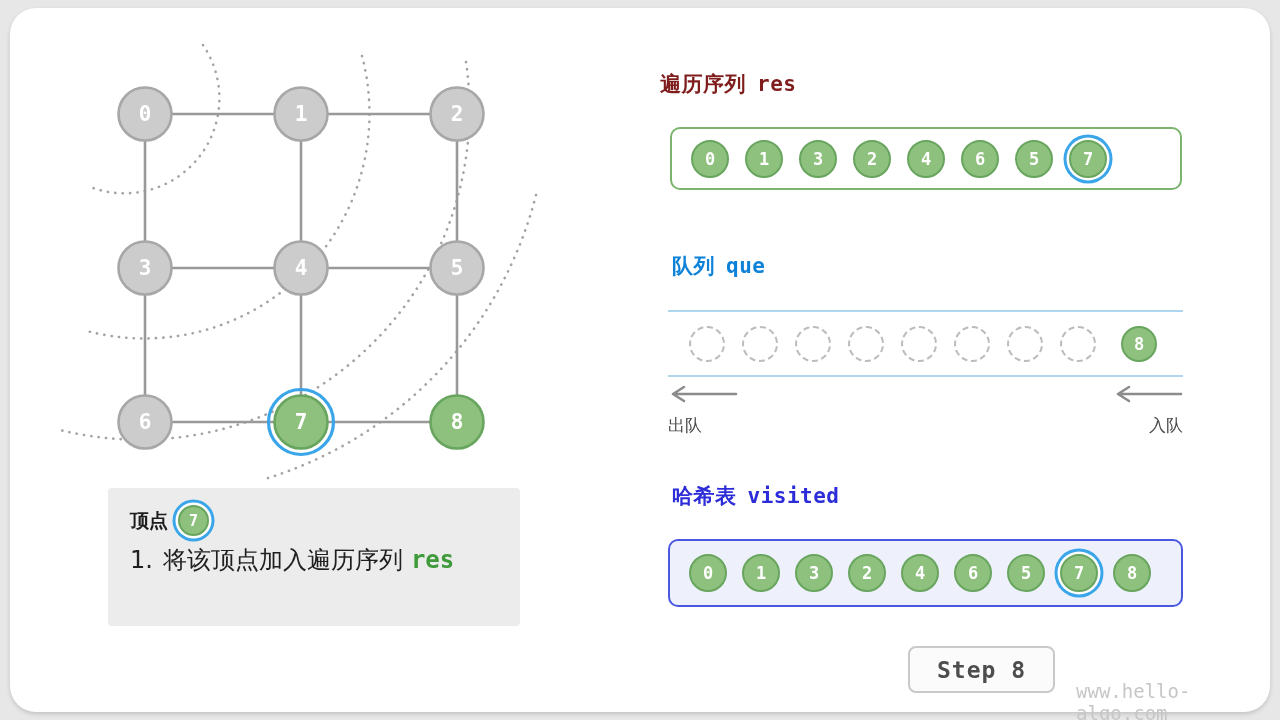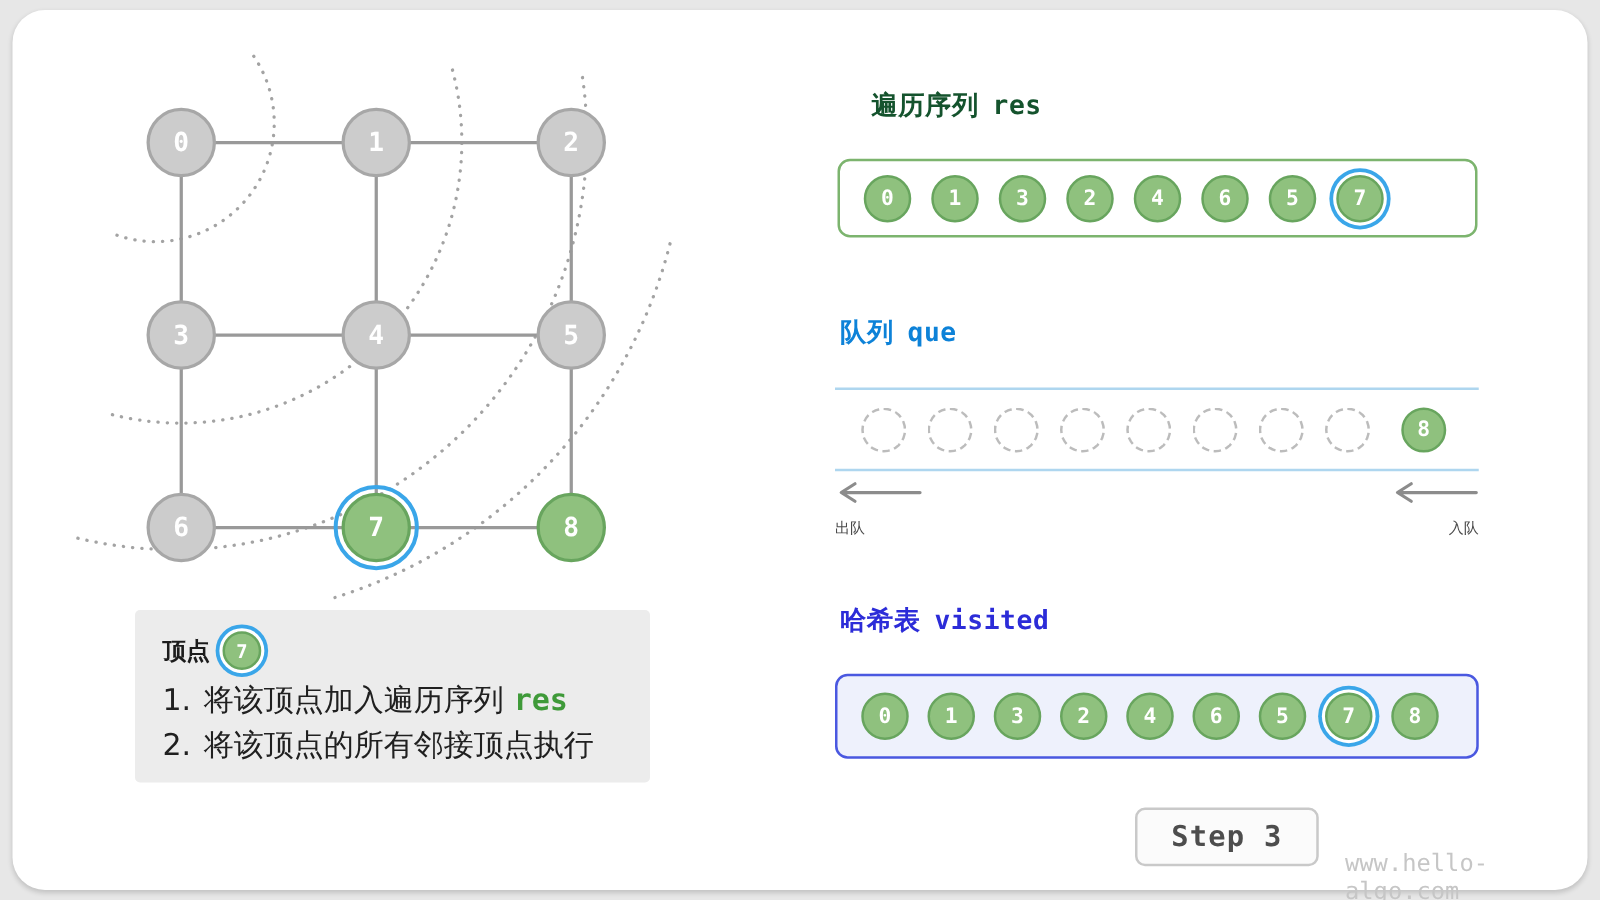--- a/index.html
+++ b/index.html
@@ -38,21 +38,21 @@
   .circle.empty { background: #ffffff; border: 2px dashed #bcbcbc; }
   .circle.push-right { margin-left: auto; margin-right: 26px; }
 
   .row-box { position: absolute; display: flex; align-items: center; }
   #res-box { left: 670px; top: 127px; width: 512px; height: 63px; border: 2px solid #7cb46e; border-radius: 10px; background: #fff; padding-left: 19px; gap: 16px; }
   #queue-strip { left: 668px; top: 310px; width: 515px; height: 67px; border-top: 2px solid #aed6ef; border-bottom: 2px solid #aed6ef; padding-left: 21px; gap: 17px; }
   #queue-strip .circle { width: 36px; height: 36px; }
   #visited-box { left: 668px; top: 539px; width: 515px; height: 68px; border: 2px solid #4a58e0; background: #eef1fc; border-radius: 10px; padding-left: 19px; gap: 15px; }
 
   .arrow { position: absolute; }
-  .flow-label { position: absolute; font-size: 12px; color: #4a4a4a; }
+  .flow-label { position: absolute; font-size: 17px; color: #4a4a4a; }
 
   #info-box { position: absolute; left: 108px; top: 488px; width: 412px; height: 138px; background: #ececec; border-radius: 4px; padding: 17px 8px 0 22px; }
   #info-head { display: flex; align-items: center; gap: 10px; font-size: 19px; font-weight: bold; color: #1c1c1c; }
   #info-head .circle { width: 31px; height: 31px; font-size: 15px; }
   .info-line { margin-top: 12px; font-size: 24px; color: #202020; line-height: 24px; }
   .info-line > span { margin-right: 8px; }
   .info-line .num { margin-right: 10px; }
   .info-line.indent { padding-left: 33px; }
   .cg { color: #3f9a39; }
   .cb { color: #2b3cdd; }
@@ -122,26 +122,23 @@
   </svg>
 
 <div id="info-box">
   <div id="info-head">
     <span>顶点</span>
     <span class="circle active">7</span>
   </div>
   <div class="info-line">
     <span class="num">1.</span><span>将该顶点加入遍历序列</span><span class="code cg">res</span>
   </div>
-  <div class="info-line">
-    <span class="num">2.</span><span>将该顶点的所有邻接顶点执行</span>
-  </div>
 </div>
 
-<div class="panel-title" style="left:697px; top:70px; color:#14532d;">
+<div class="panel-title" style="left:660px; top:70px; color:#7f1d1d;">
   <span>遍历序列</span><span class="code">res</span>
 </div>
 <div id="res-box" class="row-box">
     <span class="circle green">0</span>
     <span class="circle green">1</span>
     <span class="circle green">3</span>
     <span class="circle green">2</span>
     <span class="circle green">4</span>
     <span class="circle green">6</span>
     <span class="circle green">5</span>
@@ -179,14 +176,14 @@
     <span class="circle green">1</span>
     <span class="circle green">3</span>
     <span class="circle green">2</span>
     <span class="circle green">4</span>
     <span class="circle green">6</span>
     <span class="circle green">5</span>
     <span class="circle active">7</span>
     <span class="circle green">8</span>
   </div>
 
-<div id="step-box">Step 3</div>
+<div id="step-box">Step 8</div>
 <div id="watermark">www.hello-algo.com</div>
 
 </body></html>

